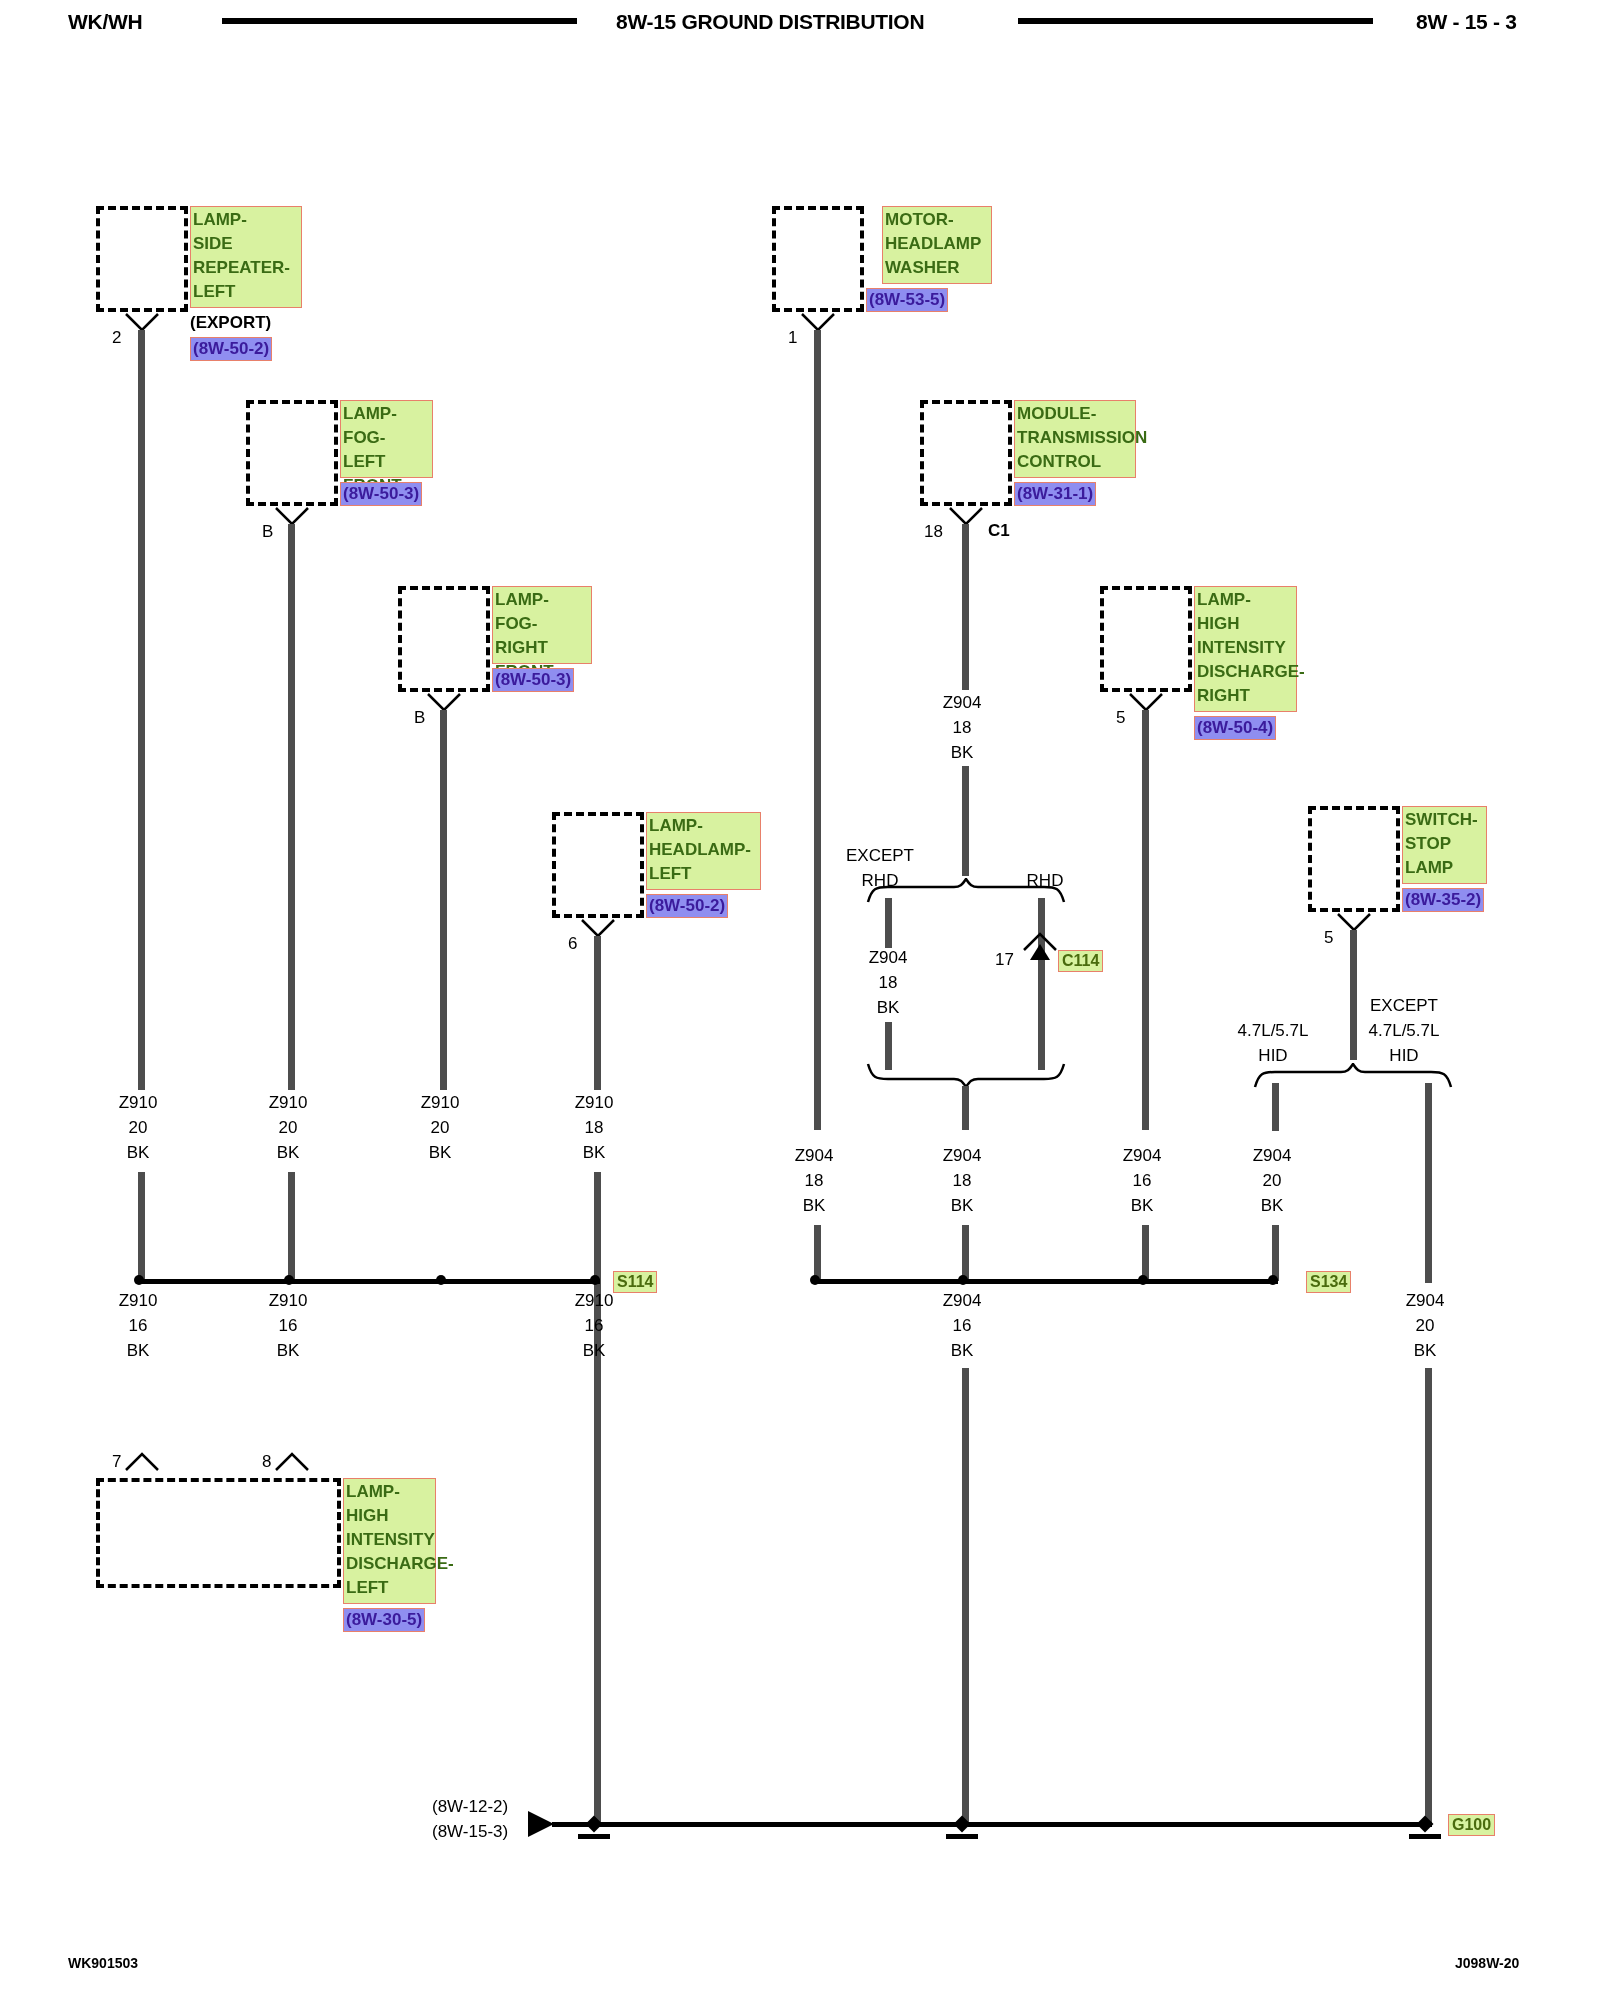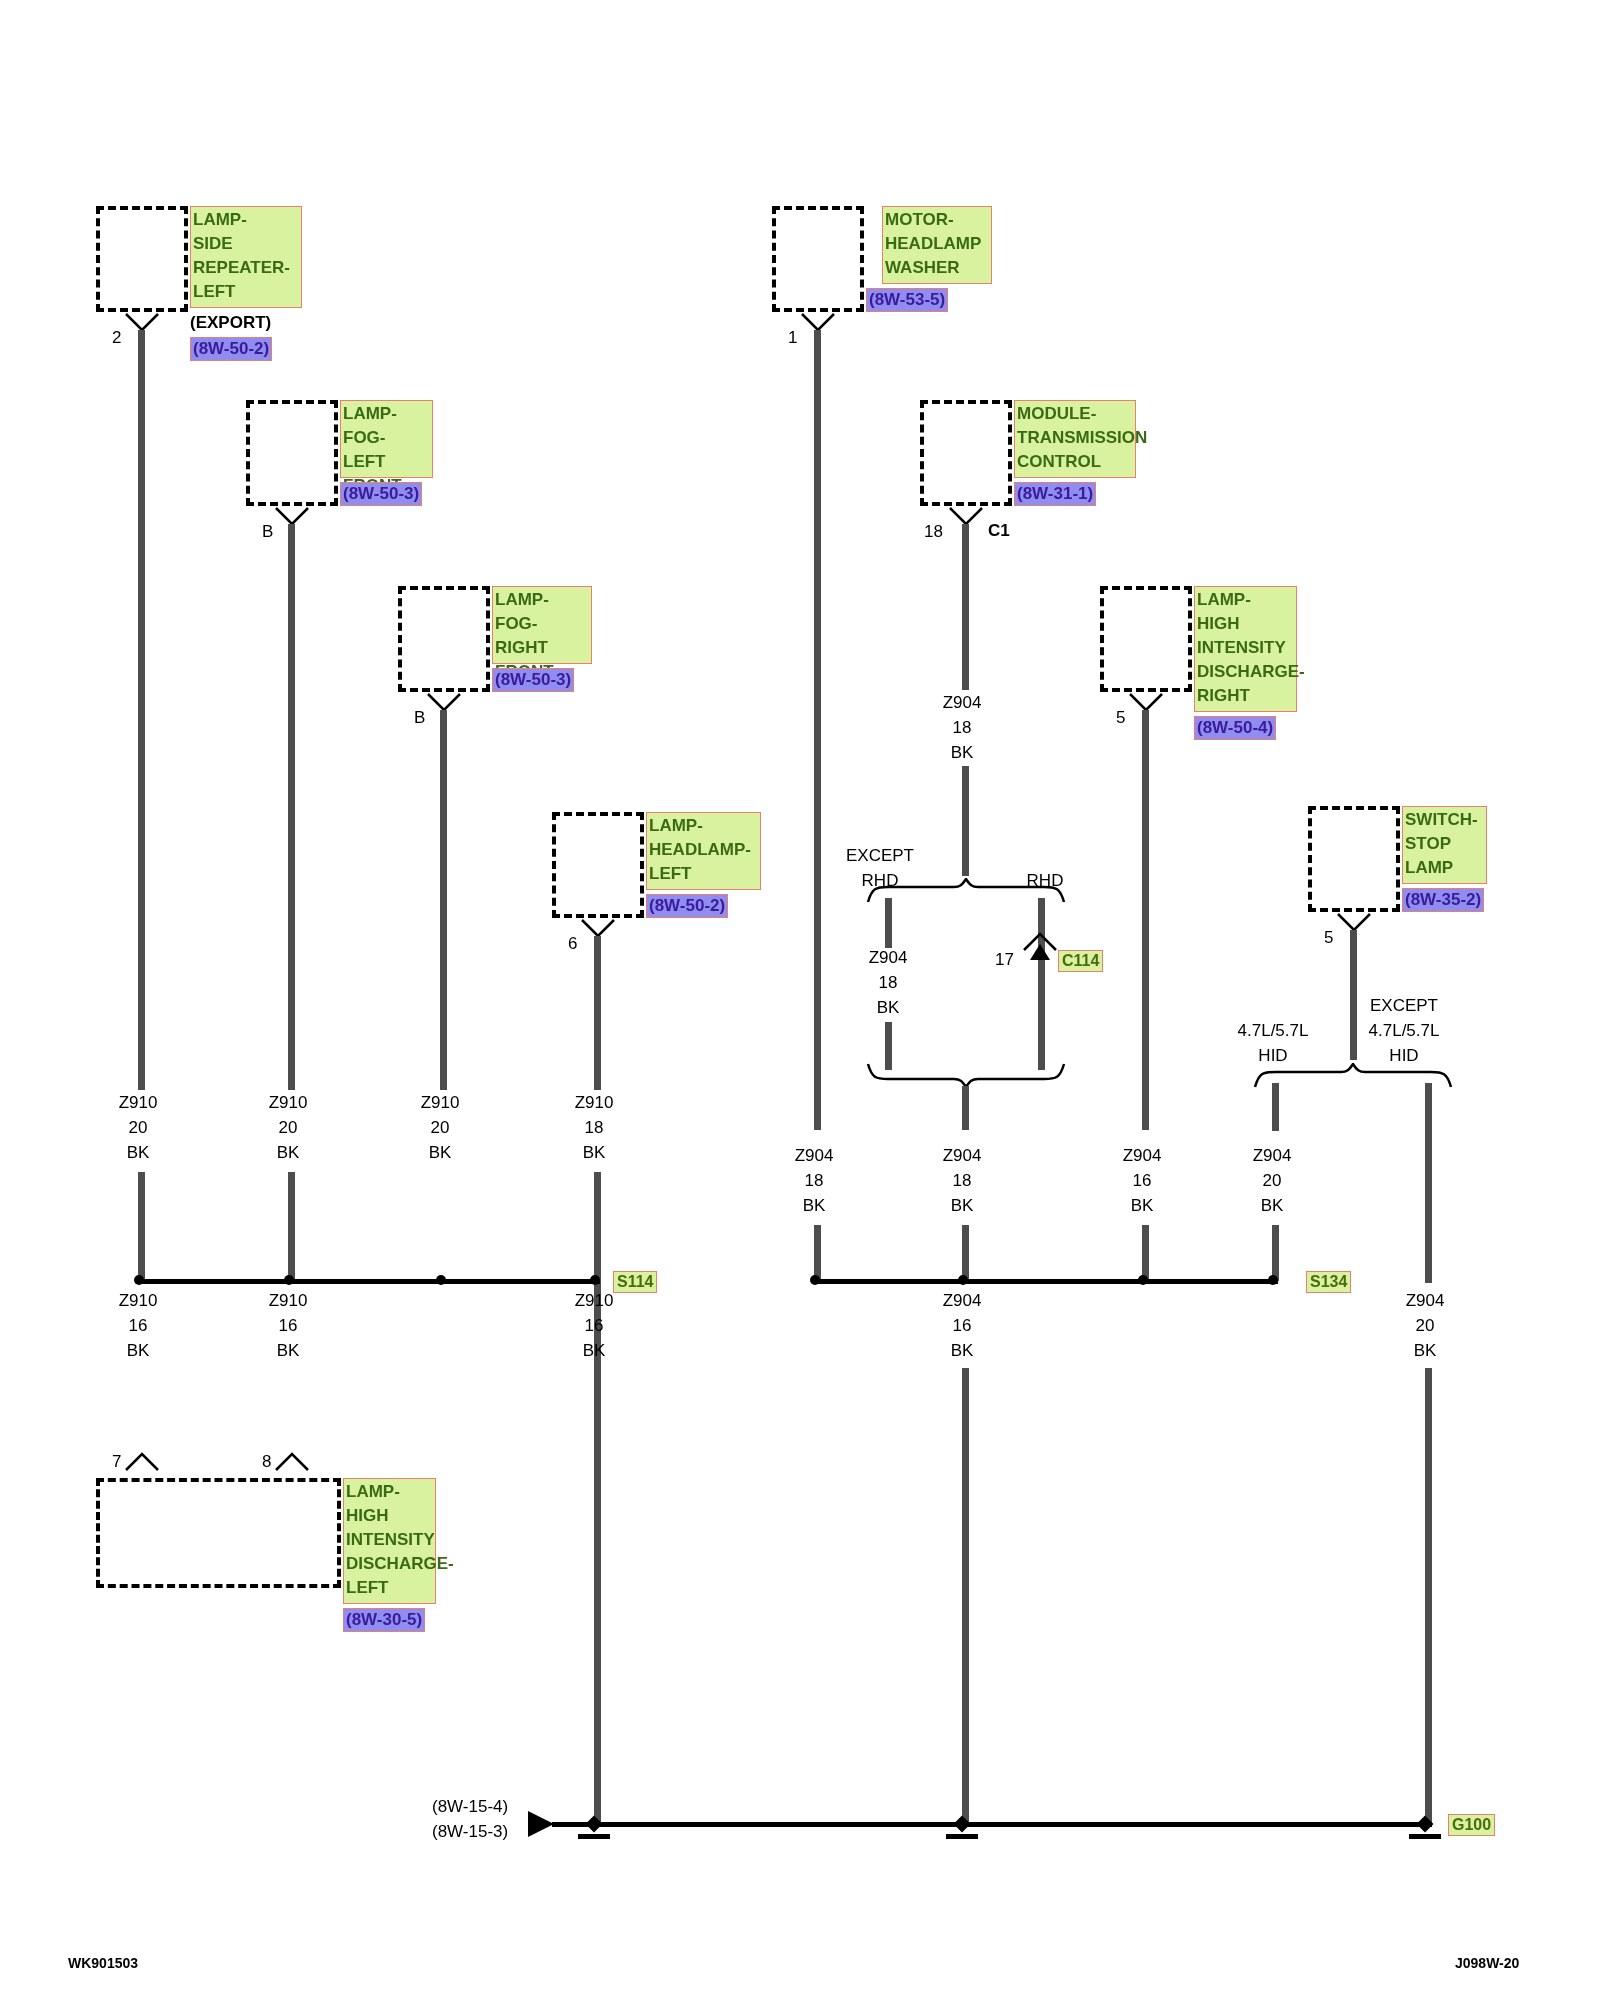--- a/index.html
+++ b/index.html
@@ -176,20 +176,27 @@
     color: #000;
     white-space: pre-line;
     width: 90px;
   }
 </style>
 </head>
 <body>
 
 <div id="page">
 
+  <div id="header">
+    <div class="hdr-text" id="hdr-left">WK/WH</div>
+    <div class="hdr-rule" id="hdr-rule-left"></div>
+    <div class="hdr-text" id="hdr-title">8W-15 GROUND DISTRIBUTION</div>
+    <div class="hdr-rule" id="hdr-rule-right"></div>
+    <div class="hdr-text" id="hdr-right">8W - 15 - 3</div>
+  </div>
 
   <div class="comp-box" style="left:96px; top:206px; width:92px; height:106px;"></div>
   <div class="lbl-green" style="left:190px; top:206px; width:112px; height:102px;">LAMP-
 SIDE
 REPEATER-
 LEFT</div>
   <div class="lbl-plain bold" style="left:190px; top:310px;">(EXPORT)</div>
   <div class="lbl-purple" style="left:190px; top:337px;">(8W-50-2)</div>
   <svg class="pin-svg" style="left:124px; top:312px;" width="36" height="22" viewBox="0 0 36 22">
     <polyline points="2,2 18,18 34,2" fill="none" stroke="#000" stroke-width="2.5"></polyline>
@@ -392,21 +399,21 @@
   <div class="bus-dot" style="left:810px; top:1275px;"></div>
   <div class="bus-dot" style="left:958px; top:1275px;"></div>
   <div class="bus-dot" style="left:1138px; top:1275px;"></div>
   <div class="bus-dot" style="left:1268px; top:1275px;"></div>
   <div class="lbl-splice" style="left:1306px; top:1271px;">S134</div>
   <div class="wirespec" style="left:917px; top:1288px;">Z904
 16
 BK</div>
   <div class="wire-v" style="left:962px; top:1368px; height:454px;"></div>
 
-  <div class="lbl-plain" style="left:432px; top:1794px;">(8W-15-4)</div>
+  <div class="lbl-plain" style="left:432px; top:1794px;">(8W-12-2)</div>
   <div class="lbl-plain" style="left:432px; top:1819px;">(8W-15-3)</div>
   <div class="gnd-arrow" style="left:528px; top:1811px;"></div>
   <div class="gnd-bar" style="left:552px; top:1822px; width:880px;"></div>
 
   <div class="gnd-diamond" style="left:588px; top:1818px;"></div>
   <div class="gnd-underline" style="left:578px; top:1834px;"></div>
 
   <div class="gnd-diamond" style="left:956px; top:1818px;"></div>
   <div class="gnd-underline" style="left:946px; top:1834px;"></div>
 

